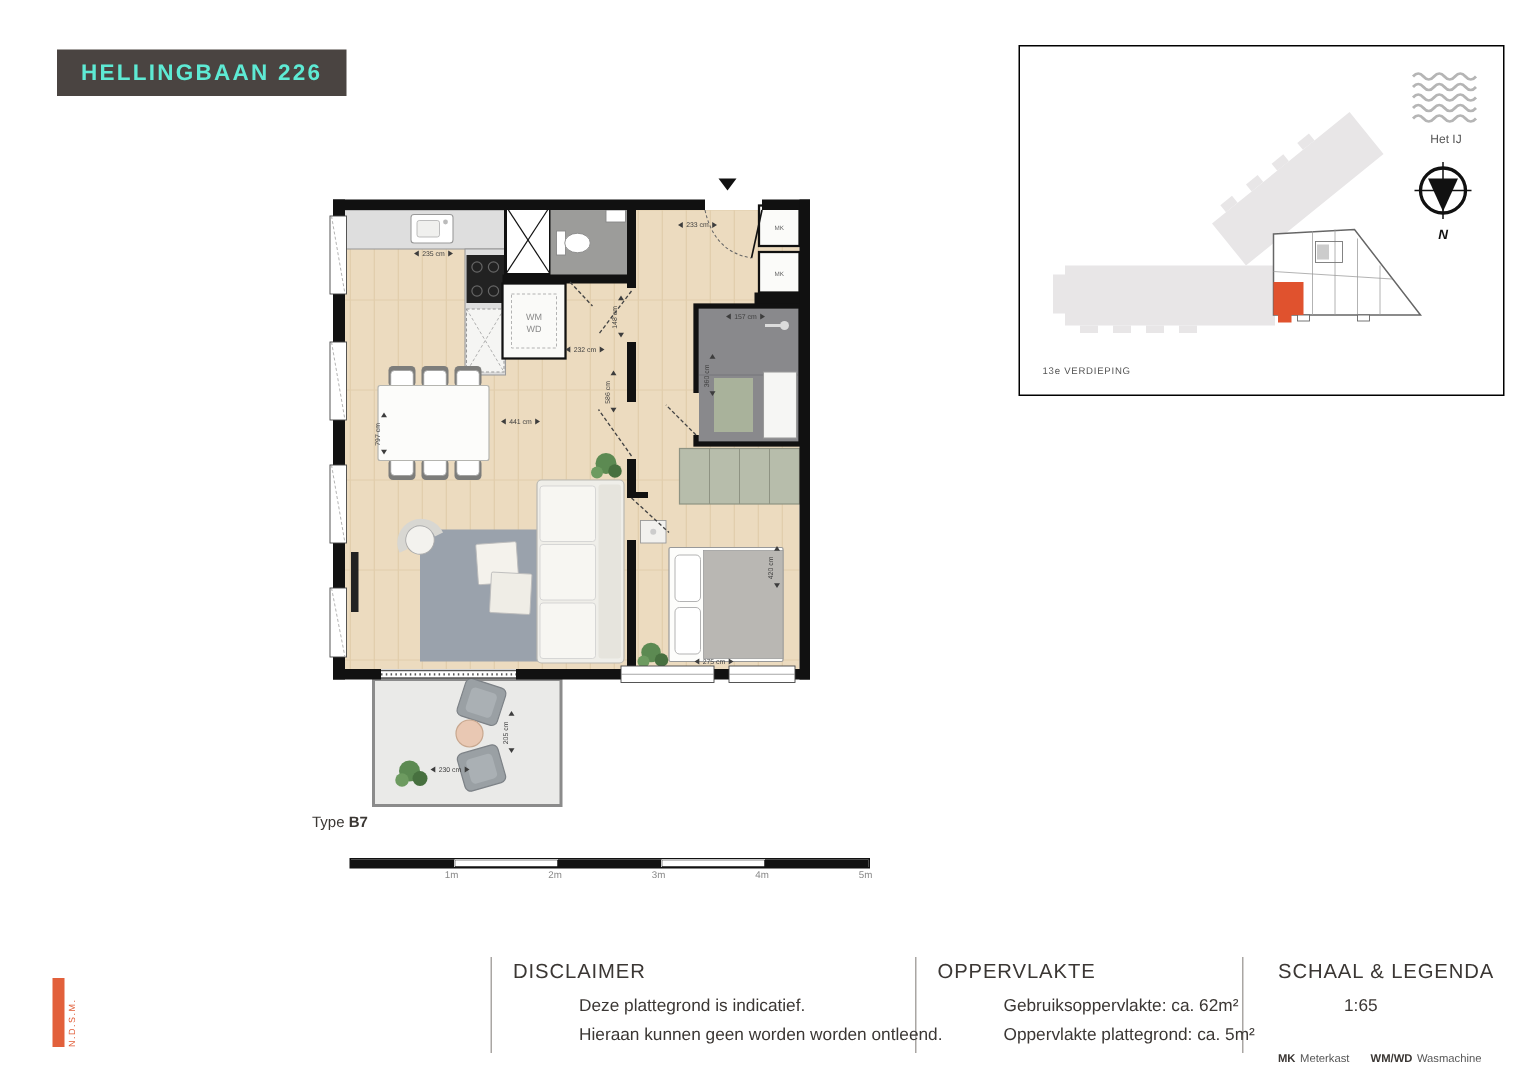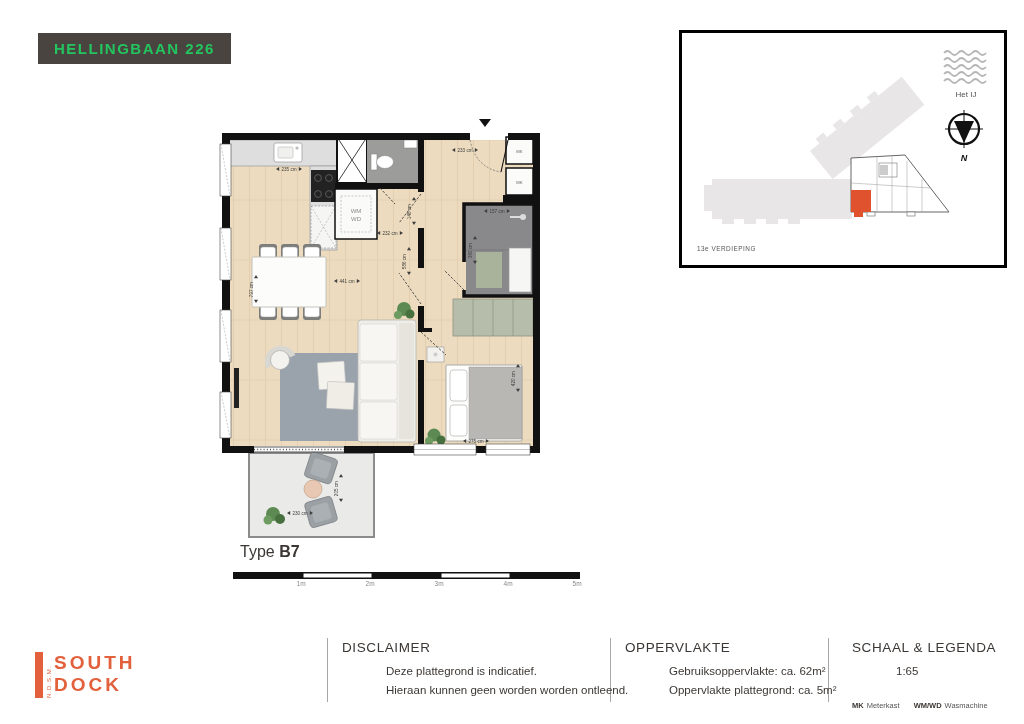--- a/index.html
+++ b/index.html
@@ -1,32 +1,32 @@
 <!DOCTYPE html>
 <html><head>
 <meta charset="utf-8">
 <style>
   html,body{margin:0;padding:0;background:#fff;}
   #page{position:relative;width:1024px;height:724px;background:#fff;overflow:hidden;
         font-family:"Liberation Sans",sans-serif;color:#3b3734;}
   
-  .badge{position:absolute;left:38px;top:33px;background:#4a4441;color:#22c55e;
+  .badge{position:absolute;left:38px;top:33px;background:#4a4441;color:#5eead4;
          padding:7px 16px;font-size:15px;font-weight:bold;letter-spacing:1.5px;}
   
   .plan-svg{position:absolute;left:218px;top:110px;width:330px;height:436px;}
-  .type-label{position:absolute;left:240px;top:543px;font-size:16px;color:#3b3734;text-align:right;}
+  .type-label{position:absolute;left:208px;top:543px;font-size:10px;color:#3b3734;text-align:right;}
   .type-label b{font-weight:bold;}
   
   .scalebar{position:absolute;left:233px;top:572px;width:345px;height:5px;display:flex;border:0.5px solid #111;}
   .scalebar .seg{flex:1;}
   .seg.b{background:#111;} .seg.w{background:#fff;box-shadow:inset 0 0 0 0.5px #111;}
   .scale-labels{position:absolute;left:233px;top:580px;width:345px;height:10px;}
   .scale-labels span{position:absolute;transform:translateX(-60%);font-size:6.5px;color:#888;}
   
-  .site-panel{position:absolute;left:679px;top:30px;width:322px;height:232px;border:3px solid #000000;}
+  .site-panel{position:absolute;left:679px;top:30px;width:322px;height:232px;border:1px solid #000000;}
   
   .divider{position:absolute;top:638px;width:1px;height:64px;background:#a9a6a3;}
   .footer-block{position:absolute;top:640px;}
   .footer-block h3{margin:0 0 10px 0;font-size:13.5px;font-weight:normal;letter-spacing:0.6px;color:#3b3734;}
   .footer-block .ln{font-size:11.5px;color:#3b3734;margin-bottom:7px;padding-left:44px;}
   .legend-row{font-size:7.5px;color:#555;margin-top:24px;}
   .legend-row b{color:#3b3734;margin-right:3px;}
   .legend-item{margin-right:12px;}
   
   .logo{position:absolute;left:35px;top:652px;display:flex;align-items:stretch;height:46px;color:#e2603b;}
@@ -368,24 +368,20 @@
         </g>
       </g>
 
       <text x="15" y="218" font-size="6.4" letter-spacing="0.5" fill="#555">13e VERDIEPING</text>
     </svg>
   </div>
 
   <div class="logo">
     <div class="logo-bar"></div>
     <div class="logo-side">N.D.S.M.</div>
-    <div class="logo-main">
-      <div>SOUTH</div>
-      <div>DOCK</div>
-    </div>
   </div>
 
   <div class="divider" style="left:327px"></div>
   <div class="divider" style="left:610px"></div>
   <div class="divider" style="left:828px"></div>
 
   <div class="footer-block" style="left:342px">
     <h3>DISCLAIMER</h3>
     <div class="ln">Deze plattegrond is indicatief.</div>
     <div class="ln">Hieraan kunnen geen worden worden ontleend.</div>

